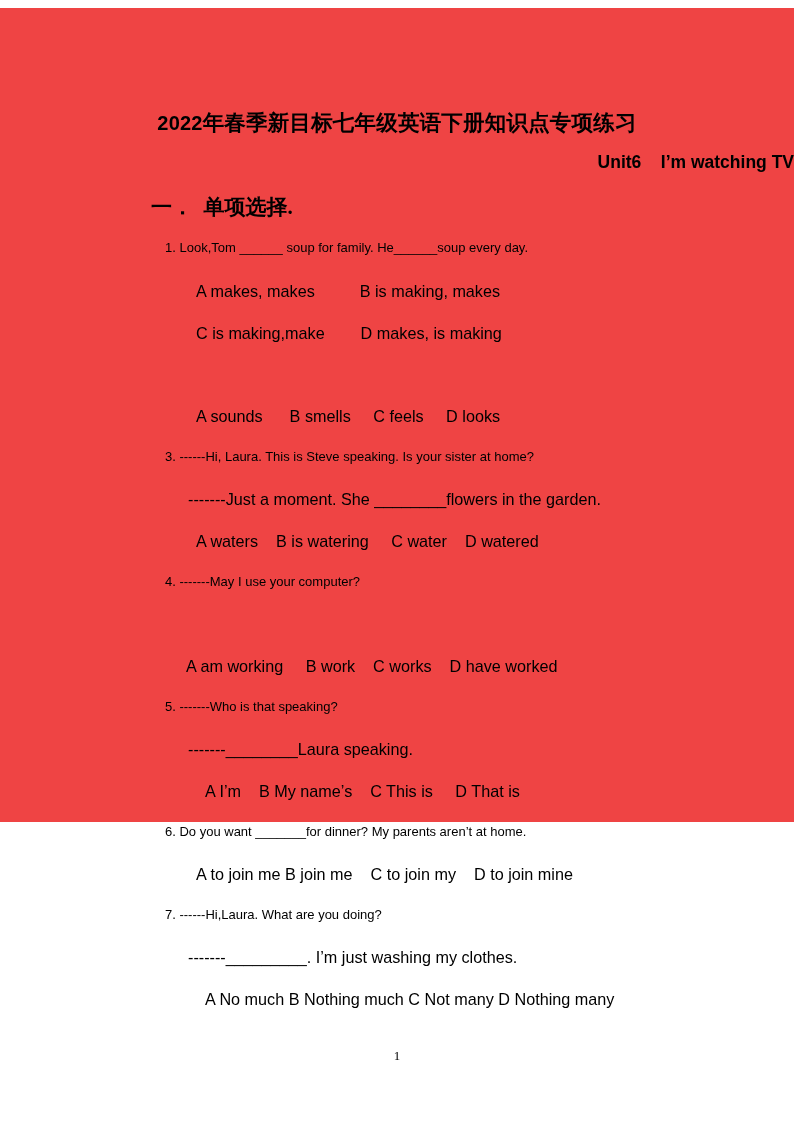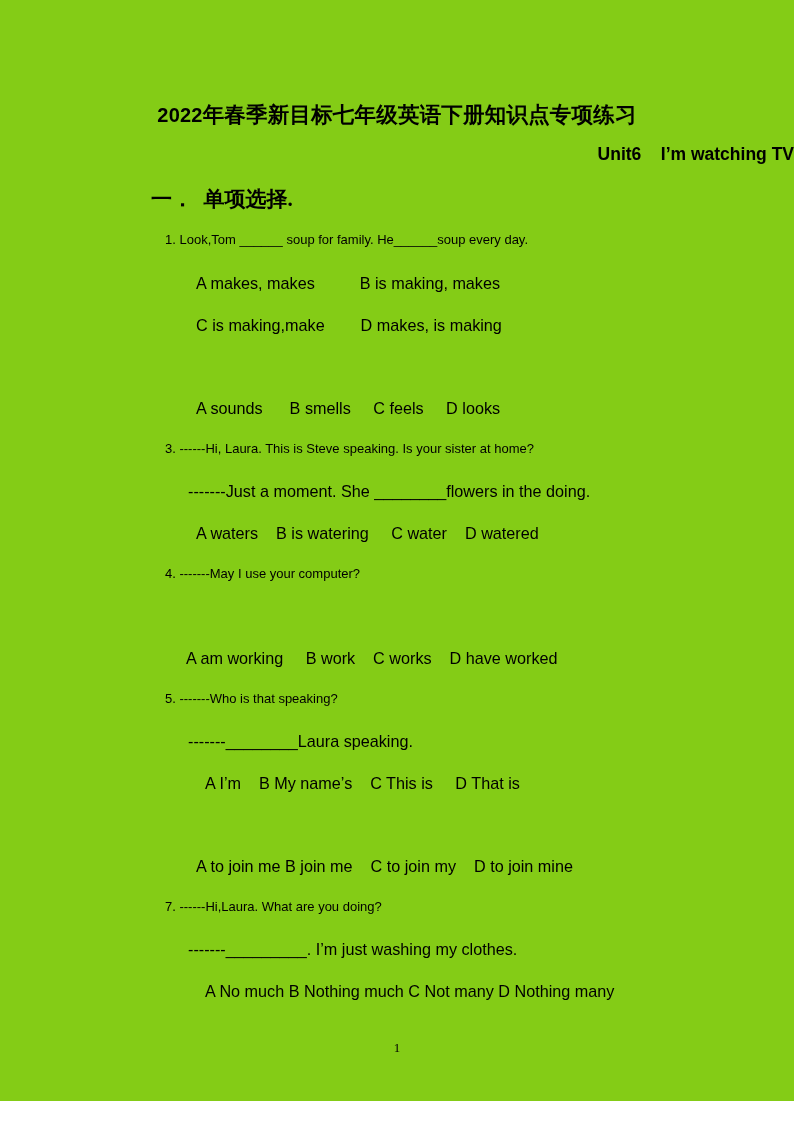--- a/index.html
+++ b/index.html
@@ -13,24 +13,24 @@
     height: 1123px;
     position: relative;
     font-family: "Liberation Sans", sans-serif;
     color: #000000;
     overflow: hidden;
   }
 
   .page {
     position: absolute;
     left: 0;
-    top: 0;
+    top: 8px;
     width: 794px;
-    height: 1101px;
-    background: #84cc16;
+    height: 814px;
+    background: #ef4444;
   }
 
   
   .doc-title {
     position: absolute;
     left: 0;
     top: 100px;
     width: 794px;
     text-align: center;
     font-family: "Liberation Serif", serif;
@@ -114,30 +114,31 @@
 
   <div class="section-heading">一．  单项选择.</div>
 
   <div class="line-q" style="top:232px">1. Look,Tom ______ soup for family. He______soup every day.</div>
   <div class="line-opt" style="top:274px">A makes, makes          B is making, makes</div>
   <div class="line-opt" style="top:316px">C is making,make        D makes, is making</div>
 
   <div class="line-opt" style="top:399px">A sounds      B smells     C feels     D looks</div>
 
   <div class="line-q" style="top:441px">3. ------Hi, Laura. This is Steve speaking. Is your sister at home?</div>
-  <div class="line-cont" style="top:482px">-------Just a moment. She ________flowers in the doing.</div>
+  <div class="line-cont" style="top:482px">-------Just a moment. She ________flowers in the garden.</div>
   <div class="line-opt" style="top:524px">A waters    B is watering     C water    D watered</div>
 
   <div class="line-q" style="top:566px">4. -------May I use your computer?</div>
   <div class="line-opt wide" style="top:649px">A am working     B work    C works    D have worked</div>
 
   <div class="line-q" style="top:691px">5. -------Who is that speaking?</div>
   <div class="line-cont" style="top:732px">-------________Laura speaking.</div>
   <div class="line-opt narrow" style="top:774px">A I’m    B My name’s    C This is     D That is</div>
 
+  <div class="line-q" style="top:816px">6. Do you want _______for dinner? My parents aren’t at home.</div>
   <div class="line-opt" style="top:857px">A to join me B join me    C to join my    D to join mine</div>
 
   <div class="line-q" style="top:899px">7. ------Hi,Laura. What are you doing?</div>
   <div class="line-cont" style="top:940px">-------_________. I’m just washing my clothes.</div>
   <div class="line-opt narrow" style="top:982px">A No much B Nothing much C Not many D Nothing many</div>
 
   <div class="footer-page">1</div>
 
 </div>
 

